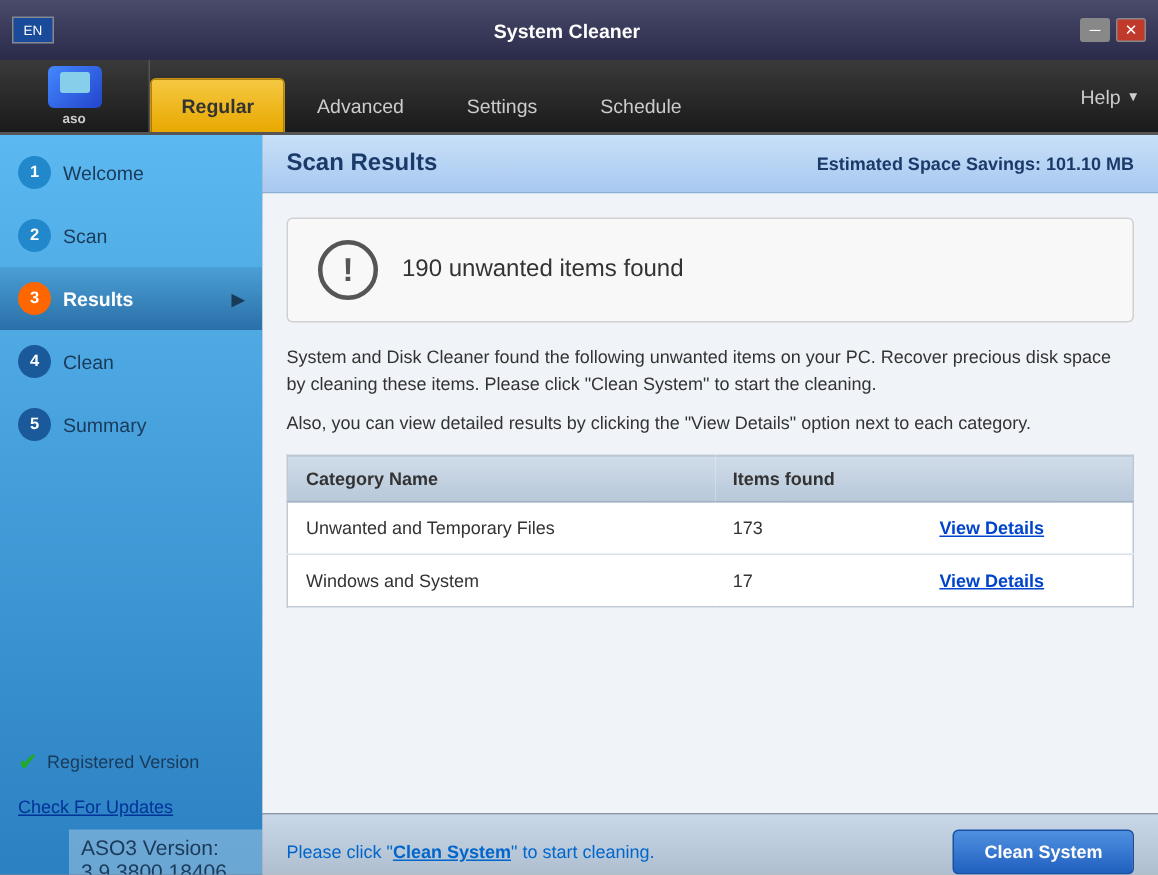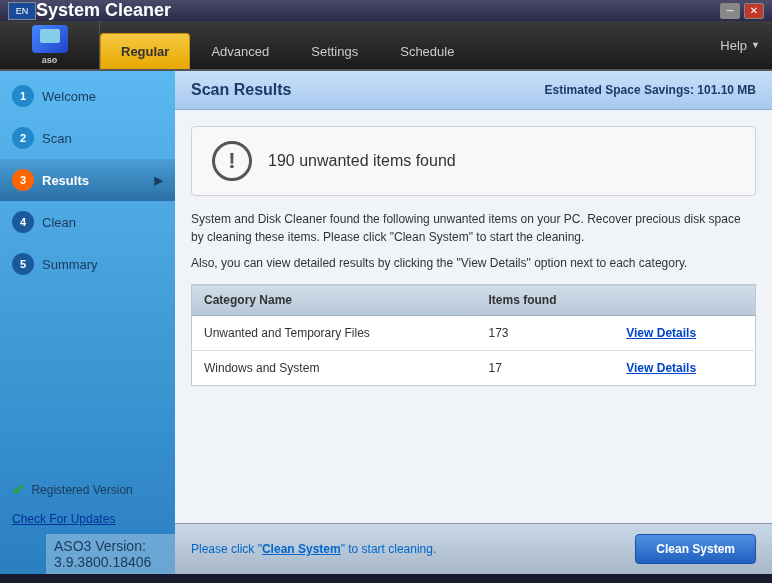--- a/index.html
+++ b/index.html
@@ -1,28 +1,28 @@
 <!DOCTYPE html>
 <html><head>
   <meta charset="utf-8">
   <style>
     * { box-sizing: border-box; margin: 0; padding: 0; }
     body { font-family: 'Segoe UI', Arial, sans-serif; font-size: 13px; width: 772px; height: 583px; overflow: hidden; background: #1a1a2e; }
 
     
     .title-bar {
       background: linear-gradient(to bottom, #4a4a6a, #2a2a4a);
-      height: 21px;
+      height: 40px;
       display: flex;
       align-items: center;
       justify-content: space-between;
       padding: 0 8px;
       color: white;
     }
-    .title-bar-title { font-size: 18px; font-weight: bold; flex: 1; }
+    .title-bar-title { font-size: 13px; font-weight: bold; flex: 1; text-align: center; }
     .title-bar-controls { display: flex; gap: 4px; }
     .title-bar-btn {
       width: 20px; height: 16px;
       display: flex; align-items: center; justify-content: center;
       font-size: 10px; cursor: pointer; border-radius: 2px;
       border: 1px solid #888;
     }
     .title-bar-btn.min { background: #888; color: white; }
     .title-bar-btn.close { background: #c0392b; color: white; }
     .title-bar-flag { background: #1a4a9a; width: 28px; height: 18px; border: 1px solid #888; display: flex; align-items: center; justify-content: center; font-size: 9px; color: white; }

